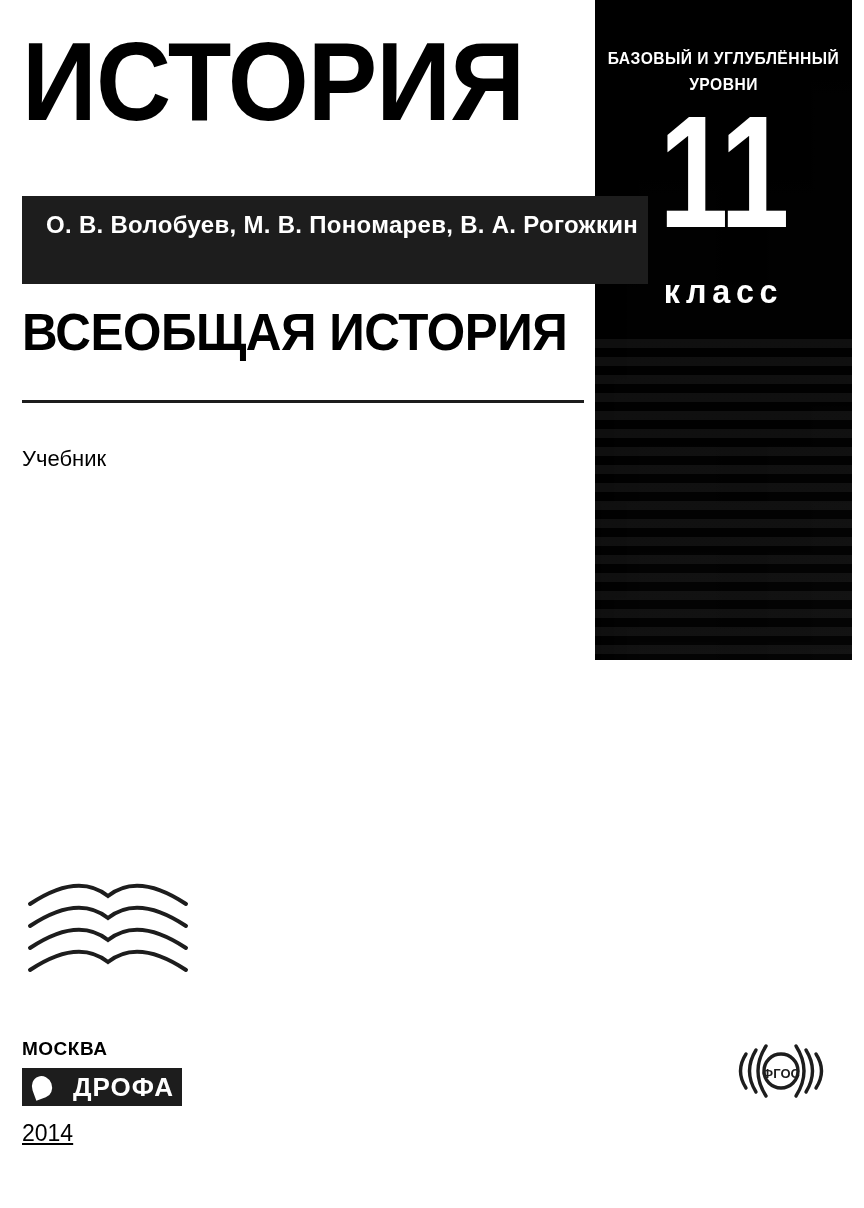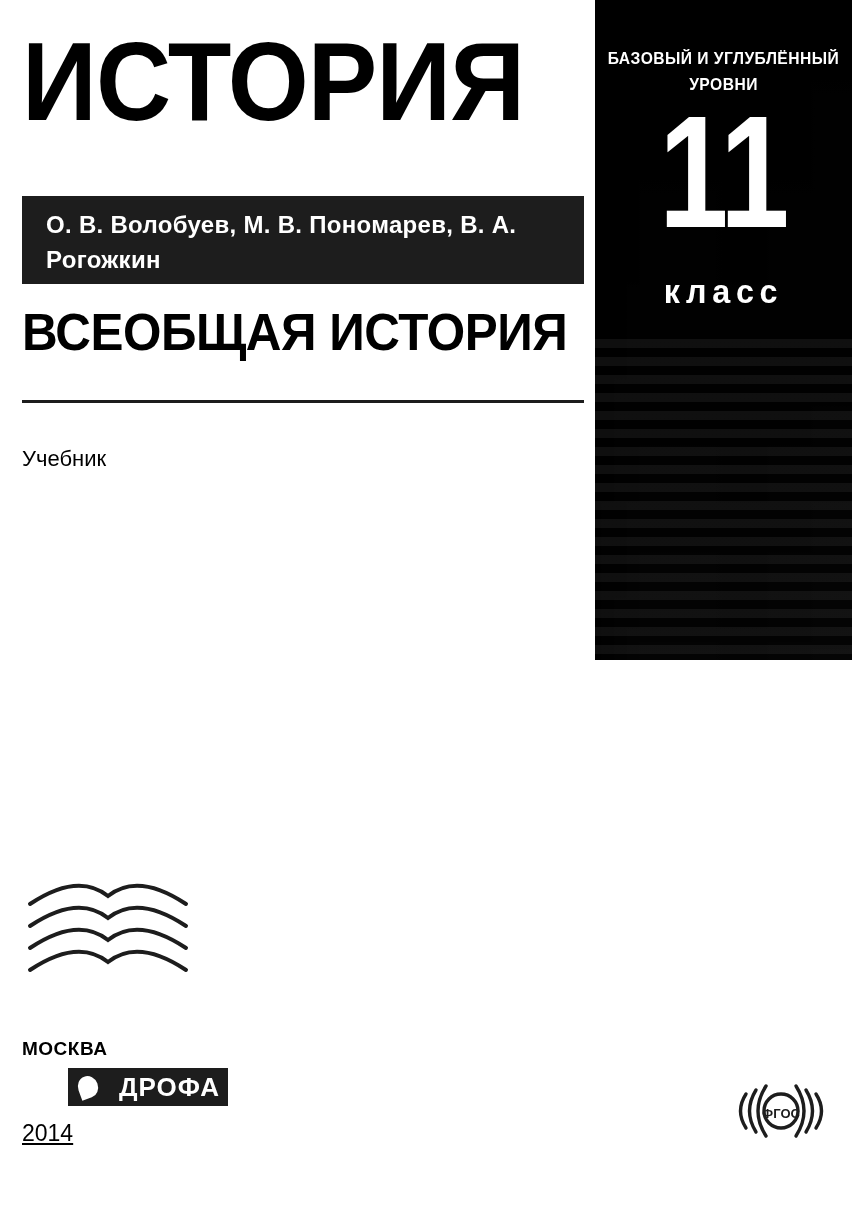--- a/index.html
+++ b/index.html
@@ -95,21 +95,21 @@
     line-height: 1;
     letter-spacing: -1px;
     transform: scaleX(0.93);
     transform-origin: left top;
     white-space: nowrap;
   }
   .authors-bar {
     position: absolute;
     left: 22px;
     top: 196px;
-    width: 562px;
+    width: 626px;
     height: 88px;
     background: #1d1d1d;
     color: #ffffff;
     font-weight: bold;
     font-size: 24px;
     line-height: 1.45;
     padding: 12px 0 0 24px;
     box-sizing: border-box;
     letter-spacing: 0.3px;
   }
@@ -187,21 +187,20 @@
     background: #1d1d1d;
     color: #ffffff;
     font-weight: bold;
     font-size: 26px;
     letter-spacing: 1px;
     display: flex;
     align-items: center;
     justify-content: flex-end;
     padding-right: 8px;
     box-sizing: border-box;
-    margin-left: 46px;
   }
   .publisher .drop {
     position: absolute;
     left: 10px;
     top: 8px;
     width: 20px;
     height: 22px;
     background: #ffffff;
     border-radius: 50% 50% 50% 0;
     transform: rotate(-20deg);
@@ -211,21 +210,21 @@
     left: 22px;
     top: 1120px;
     font-size: 23px;
     text-decoration: underline;
   }
 
   
   .fgos {
     position: absolute;
     left: 726px;
-    top: 1076px;
+    top: 1036px;
     width: 110px;
     height: 70px;
   }
   .fgos svg { display: block; }
 </style>
 </head>
 <body>
 
 <div class="page">
 

